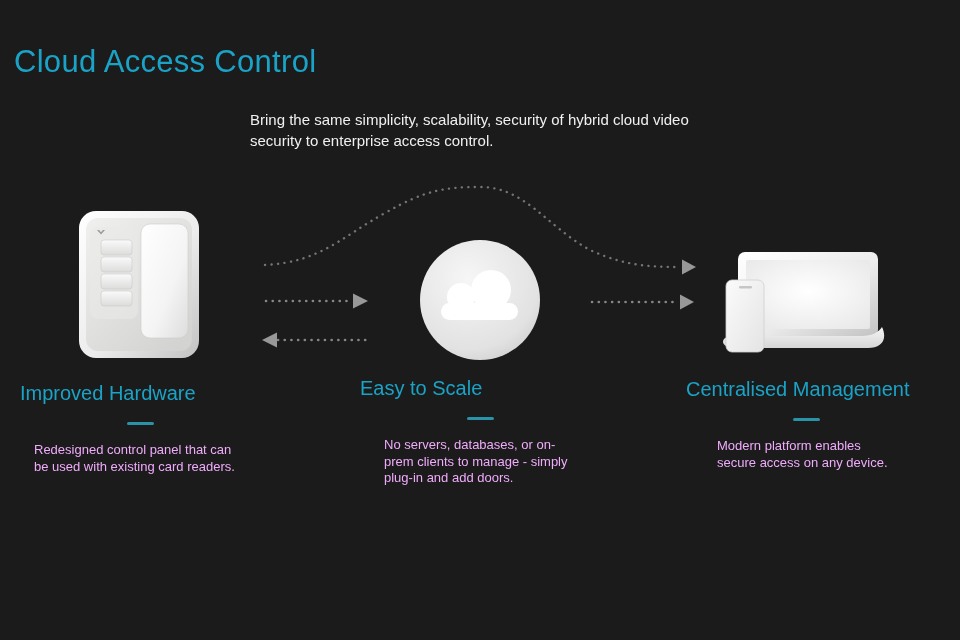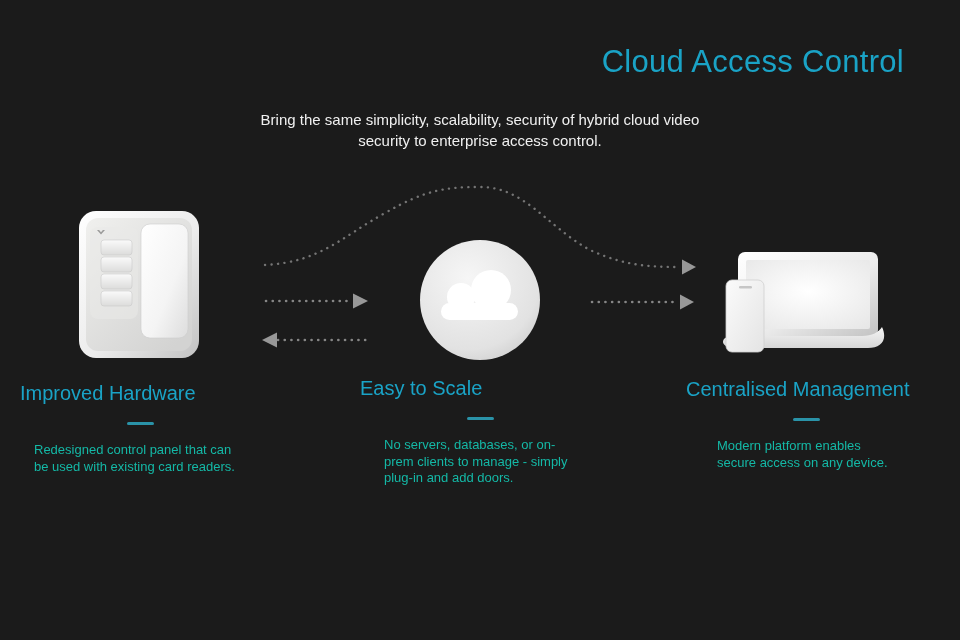--- a/index.html
+++ b/index.html
@@ -2,39 +2,39 @@
 <html><head>
 <meta charset="utf-8">
 <style>
   html,body{margin:0;padding:0;background:#1b1b1b;}
   #stage{
     position:relative;width:960px;height:640px;overflow:hidden;
     background:#1b1b1b;
     font-family:"Liberation Sans", sans-serif;
   }
   .title{
-    position:absolute;left:4px;top:44px;width:900px;text-align:right;
+    position:absolute;left:14px;top:44px;width:900px;text-align:left;
     font-size:31px;font-weight:400;color:#1aa3c6;letter-spacing:.3px;
   }
   .subtitle{
     position:absolute;left:50%;top:109px;transform:translateX(-50%);
-    width:460px;text-align:center;font-size:15px;line-height:21px;
+    width:460px;text-align:left;font-size:15px;line-height:21px;
     color:#f0f0f0;
   }
   svg.art{position:absolute;left:0;top:0;}
   .col{position:absolute;text-align:left;}
   .col h2{
     margin:0;font-size:20px;font-weight:400;color:#1aa3c6;line-height:26px;
   }
   .divider{
     width:27px;height:3px;border-radius:2px;background:#2a93a8;
     margin:16px auto 0 auto;
   }
   .col p{
-    margin:17px auto 0 auto;font-size:13px;line-height:16.5px;color:#14b8a6;
+    margin:17px auto 0 auto;font-size:13px;line-height:16.5px;color:#f0abfc;
   }
   #col-1{left:20px;top:380px;width:240px;}
   #col-2{left:360px;top:375px;width:240px;}
   #col-3{left:686px;top:376px;width:240px;}
   #col-1 p{width:212px;}
   #col-2 p{width:192px;}
   #col-3 p{width:178px;}
 </style>
 </head>
 <body>

